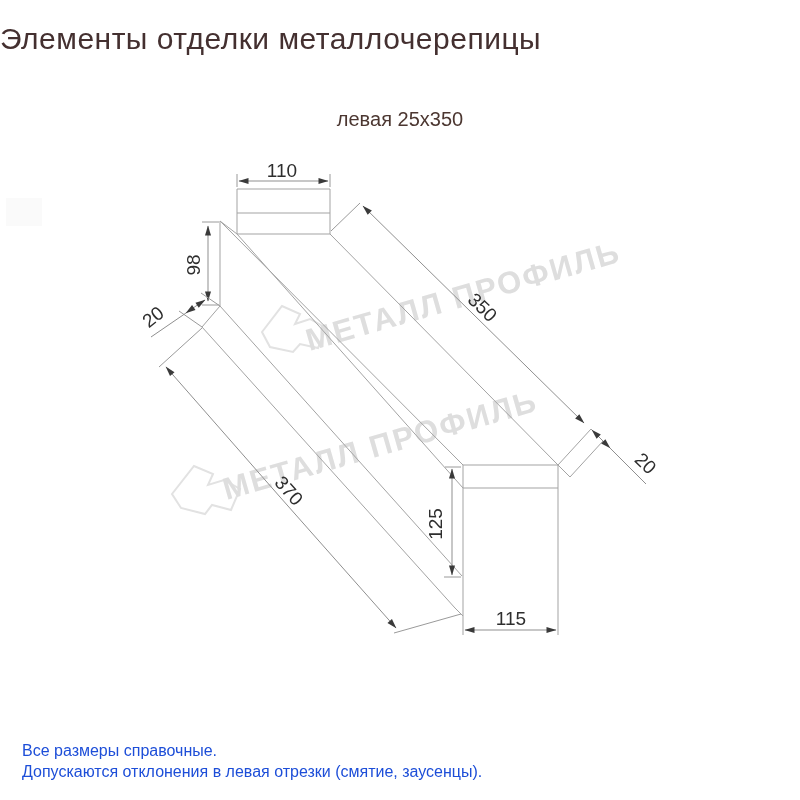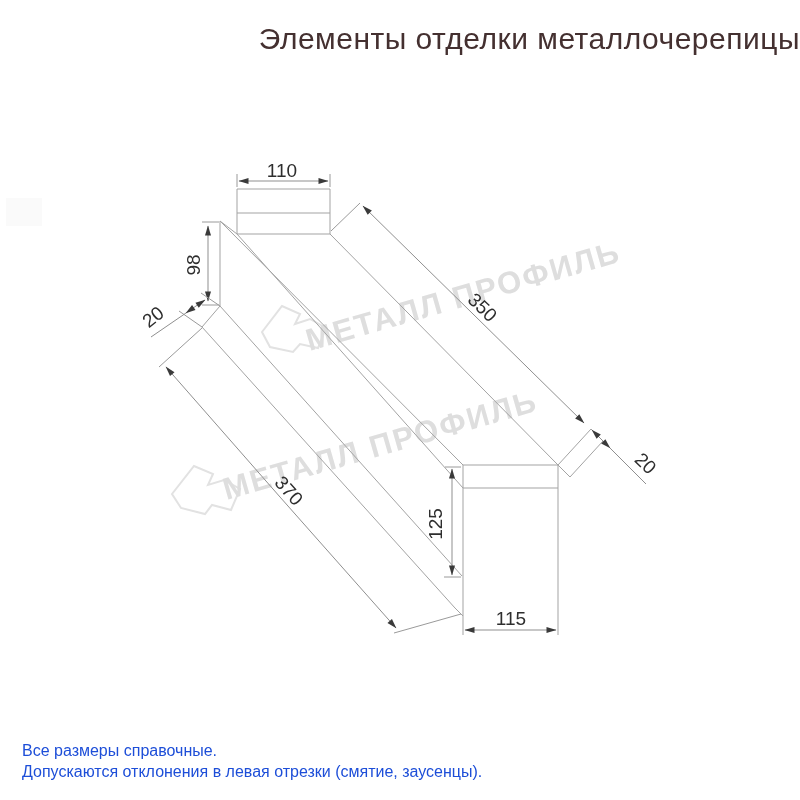--- a/index.html
+++ b/index.html
@@ -1,21 +1,21 @@
 <!DOCTYPE html>
 <html><head>
 <meta charset="utf-8">
 <style>
   html,body{margin:0;padding:0;background:#fff;}
   .canvas{
     position:relative;width:800px;height:800px;background:#ffffff;overflow:hidden;
     font-family:"Liberation Sans",sans-serif;
   }
   .page-title{
-    position:absolute;top:22px;left:0;width:100%;text-align:right;
+    position:absolute;top:22px;left:0;width:100%;text-align:left;
     font-size:30px;font-weight:400;color:#443030;letter-spacing:.5px;
   }
   .part-subtitle{
     position:absolute;top:107px;left:0;width:100%;text-align:center;
     font-size:20px;line-height:24px;font-weight:400;color:#4c3731;
   }
   .drawing-svg{position:absolute;top:0;left:0;}
   .shape{stroke:#a3a3a3;stroke-width:1;fill:none;}
   .dim{stroke:#8f8f8f;stroke-width:1;fill:none;}
   .ext{stroke:#9a9a9a;stroke-width:1;fill:none;}
@@ -33,20 +33,21 @@
   }
 </style>
 </head>
 <body>
 
 <div class="canvas">
 
   <div class="page-title">Элементы отделки металлочерепицы</div>
 
   <div class="part-subtitle">
+    <div>левая 25x350</div>
   </div>
 
   <svg class="drawing-svg" width="800" height="800" viewBox="0 0 800 800">
     <defs>
       <marker id="arr" markerWidth="11" markerHeight="8" refX="10" refY="4" orient="auto" markerUnits="userSpaceOnUse">
         <path d="M0.5,1 L10.5,4 L0.5,7 Z" fill="#3a3a3a"></path>
       </marker>
     </defs>
 
     <rect class="artifact" x="6" y="198" width="36" height="28"></rect>

